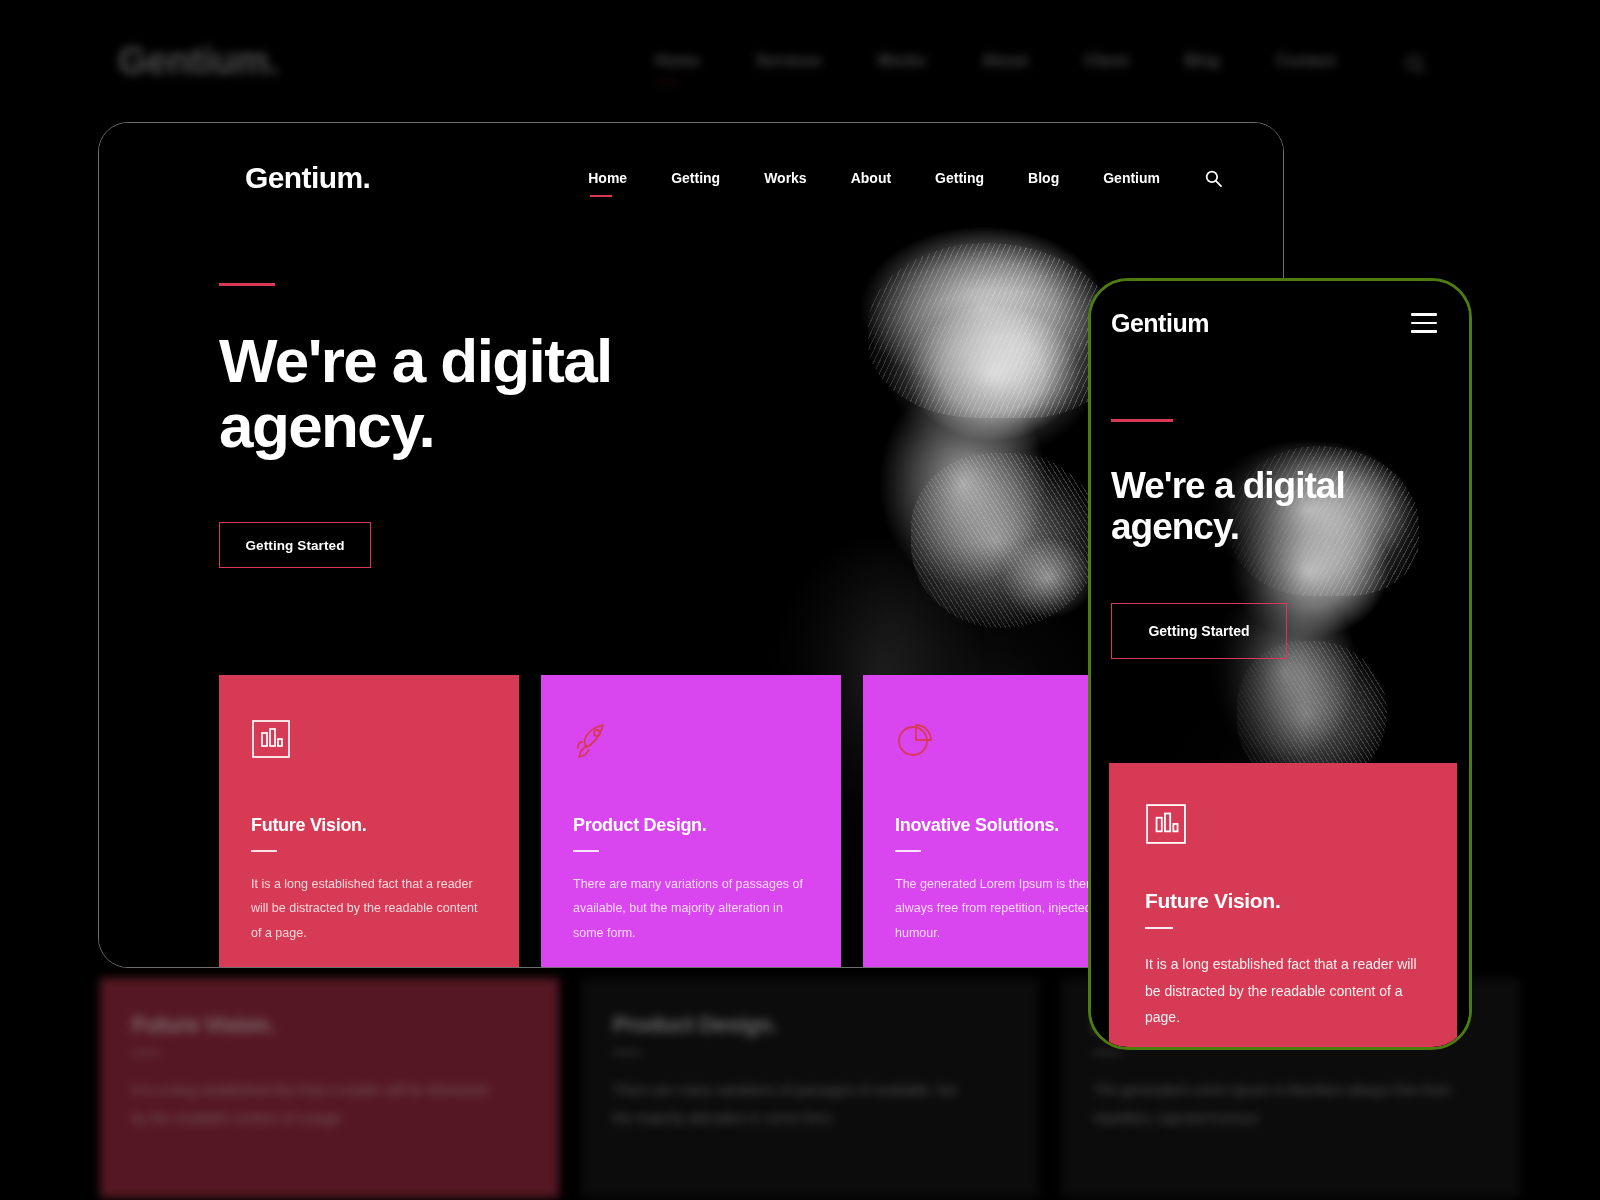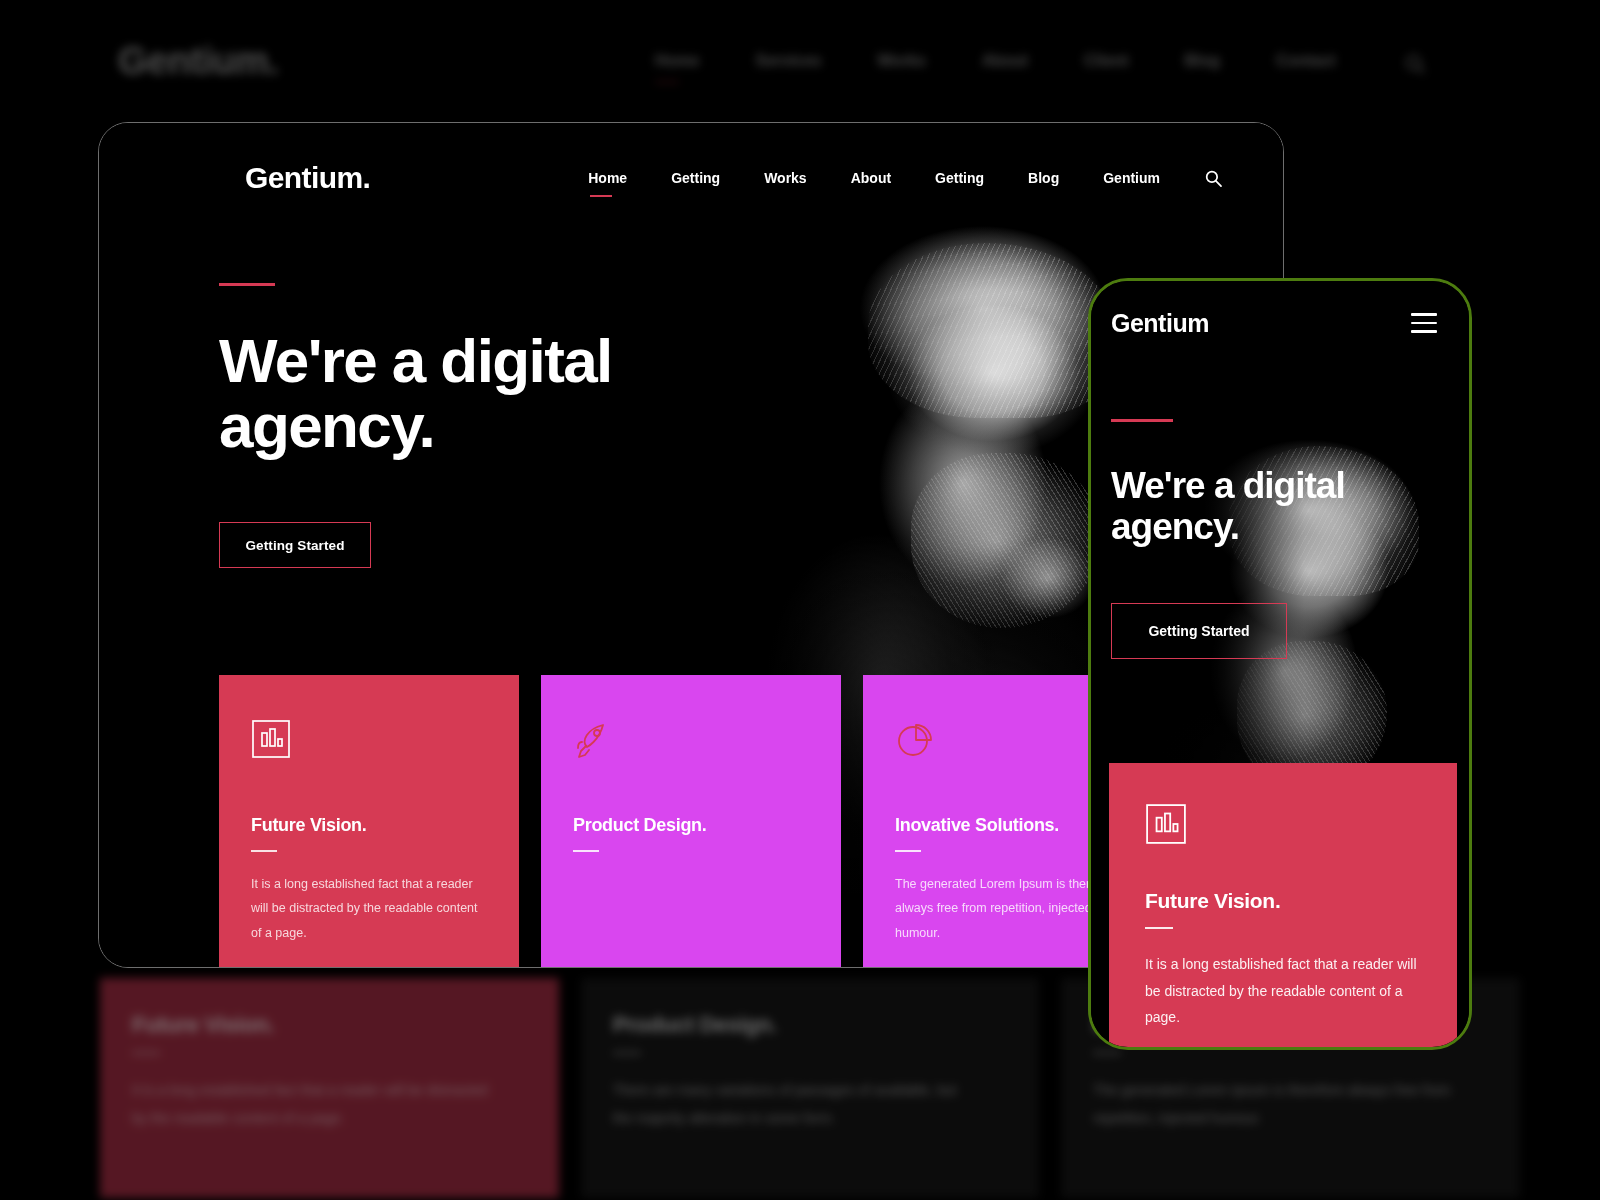--- a/index.html
+++ b/index.html
@@ -553,20 +553,21 @@
           <div class="card-icon">
             <svg width="42" height="42" viewBox="0 0 42 42" fill="none" stroke="#D63A54" stroke-width="1.8" stroke-linecap="round" stroke-linejoin="round">
               <path d="M14 28 C8 22 14 10 30 6 C26 22 14 28 14 28 Z"></path>
               <circle cx="24" cy="14" r="3"></circle>
               <path d="M13 27 L8 32 L6 38 L12 36 L16 31"></path>
               <path d="M9 23 C6 23 5 26 5 29"></path>
             </svg>
           </div>
           <div class="card-title">Product Design.</div>
           <div class="card-rule"></div>
+          <div class="card-body">There are many variations of passages of available, but the majority alteration in some form.</div>
         </div>
 
         <div class="dt-card">
           <div class="card-icon">
             <svg width="42" height="42" viewBox="0 0 42 42" fill="none" stroke="#D63A54" stroke-width="1.8" stroke-linejoin="round">
               <circle cx="18" cy="22" r="14"></circle>
               <path d="M21 6 L21 21 L36 21 A15 15 0 0 0 21 6 Z"></path>
             </svg>
           </div>
           <div class="card-title">Inovative Solutions.</div>

